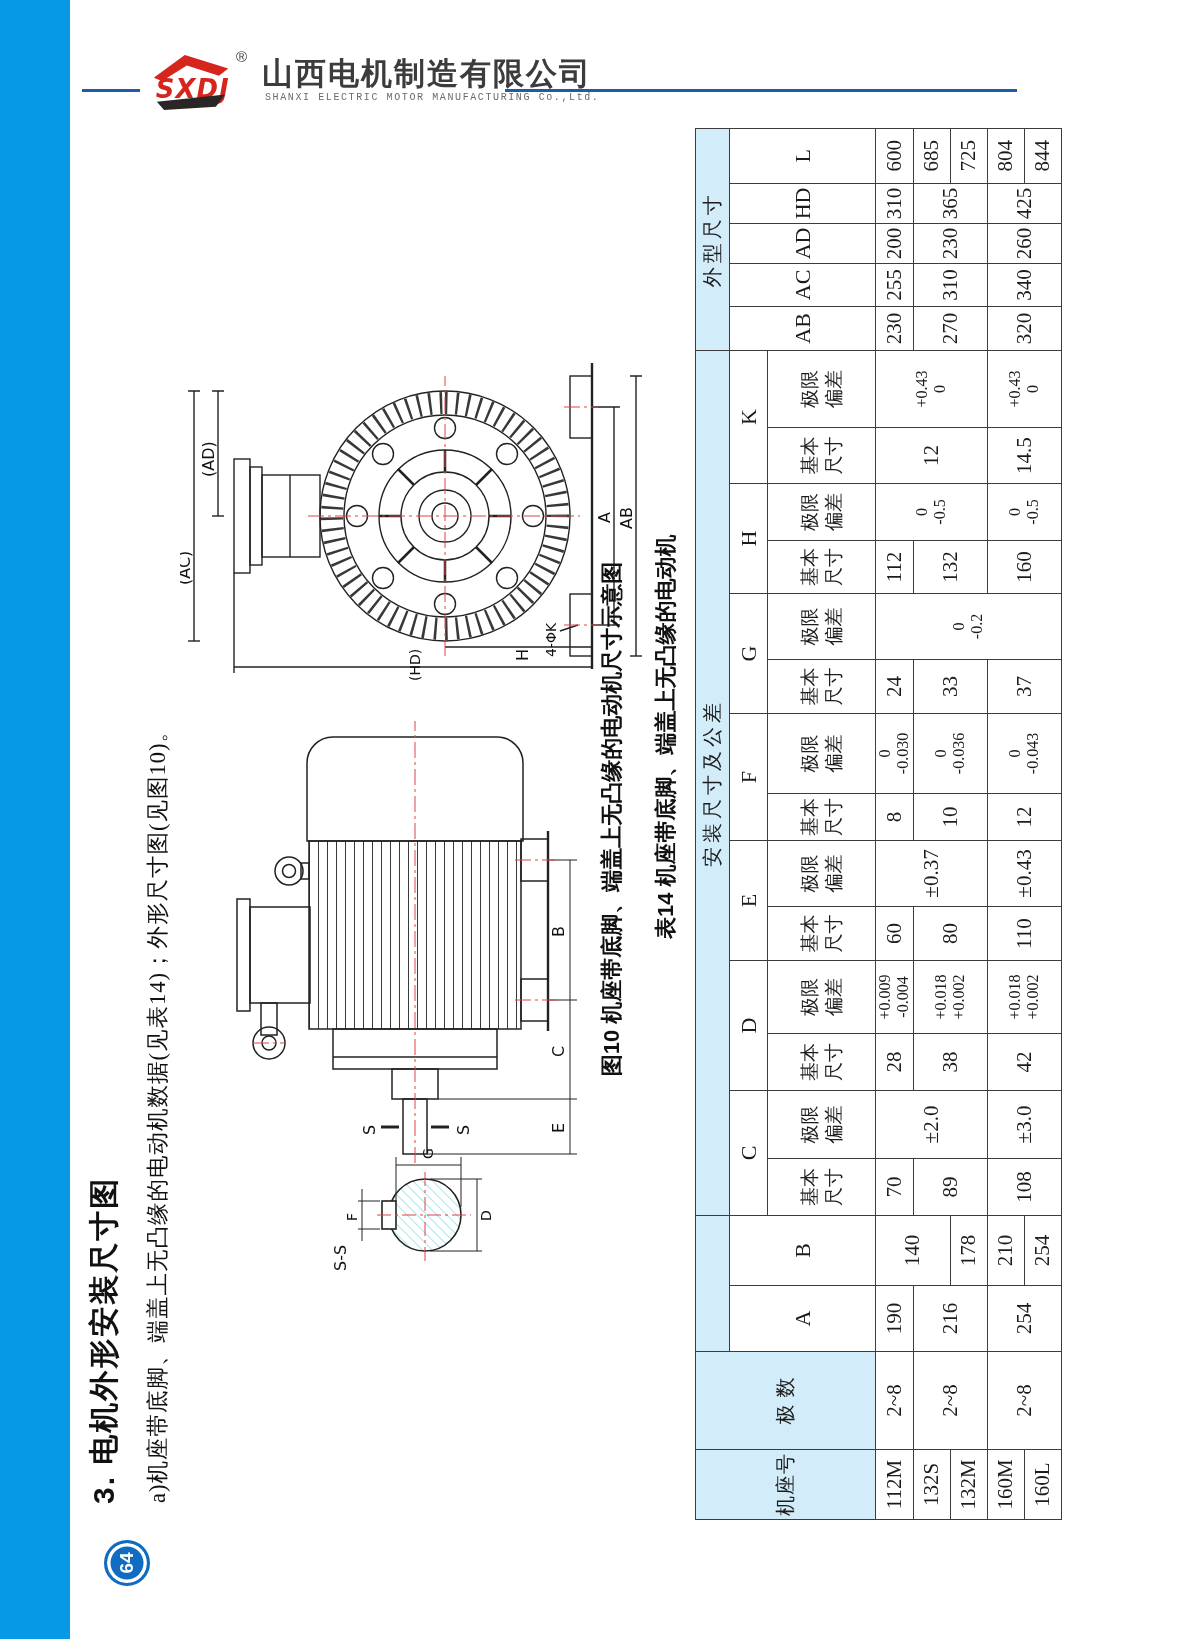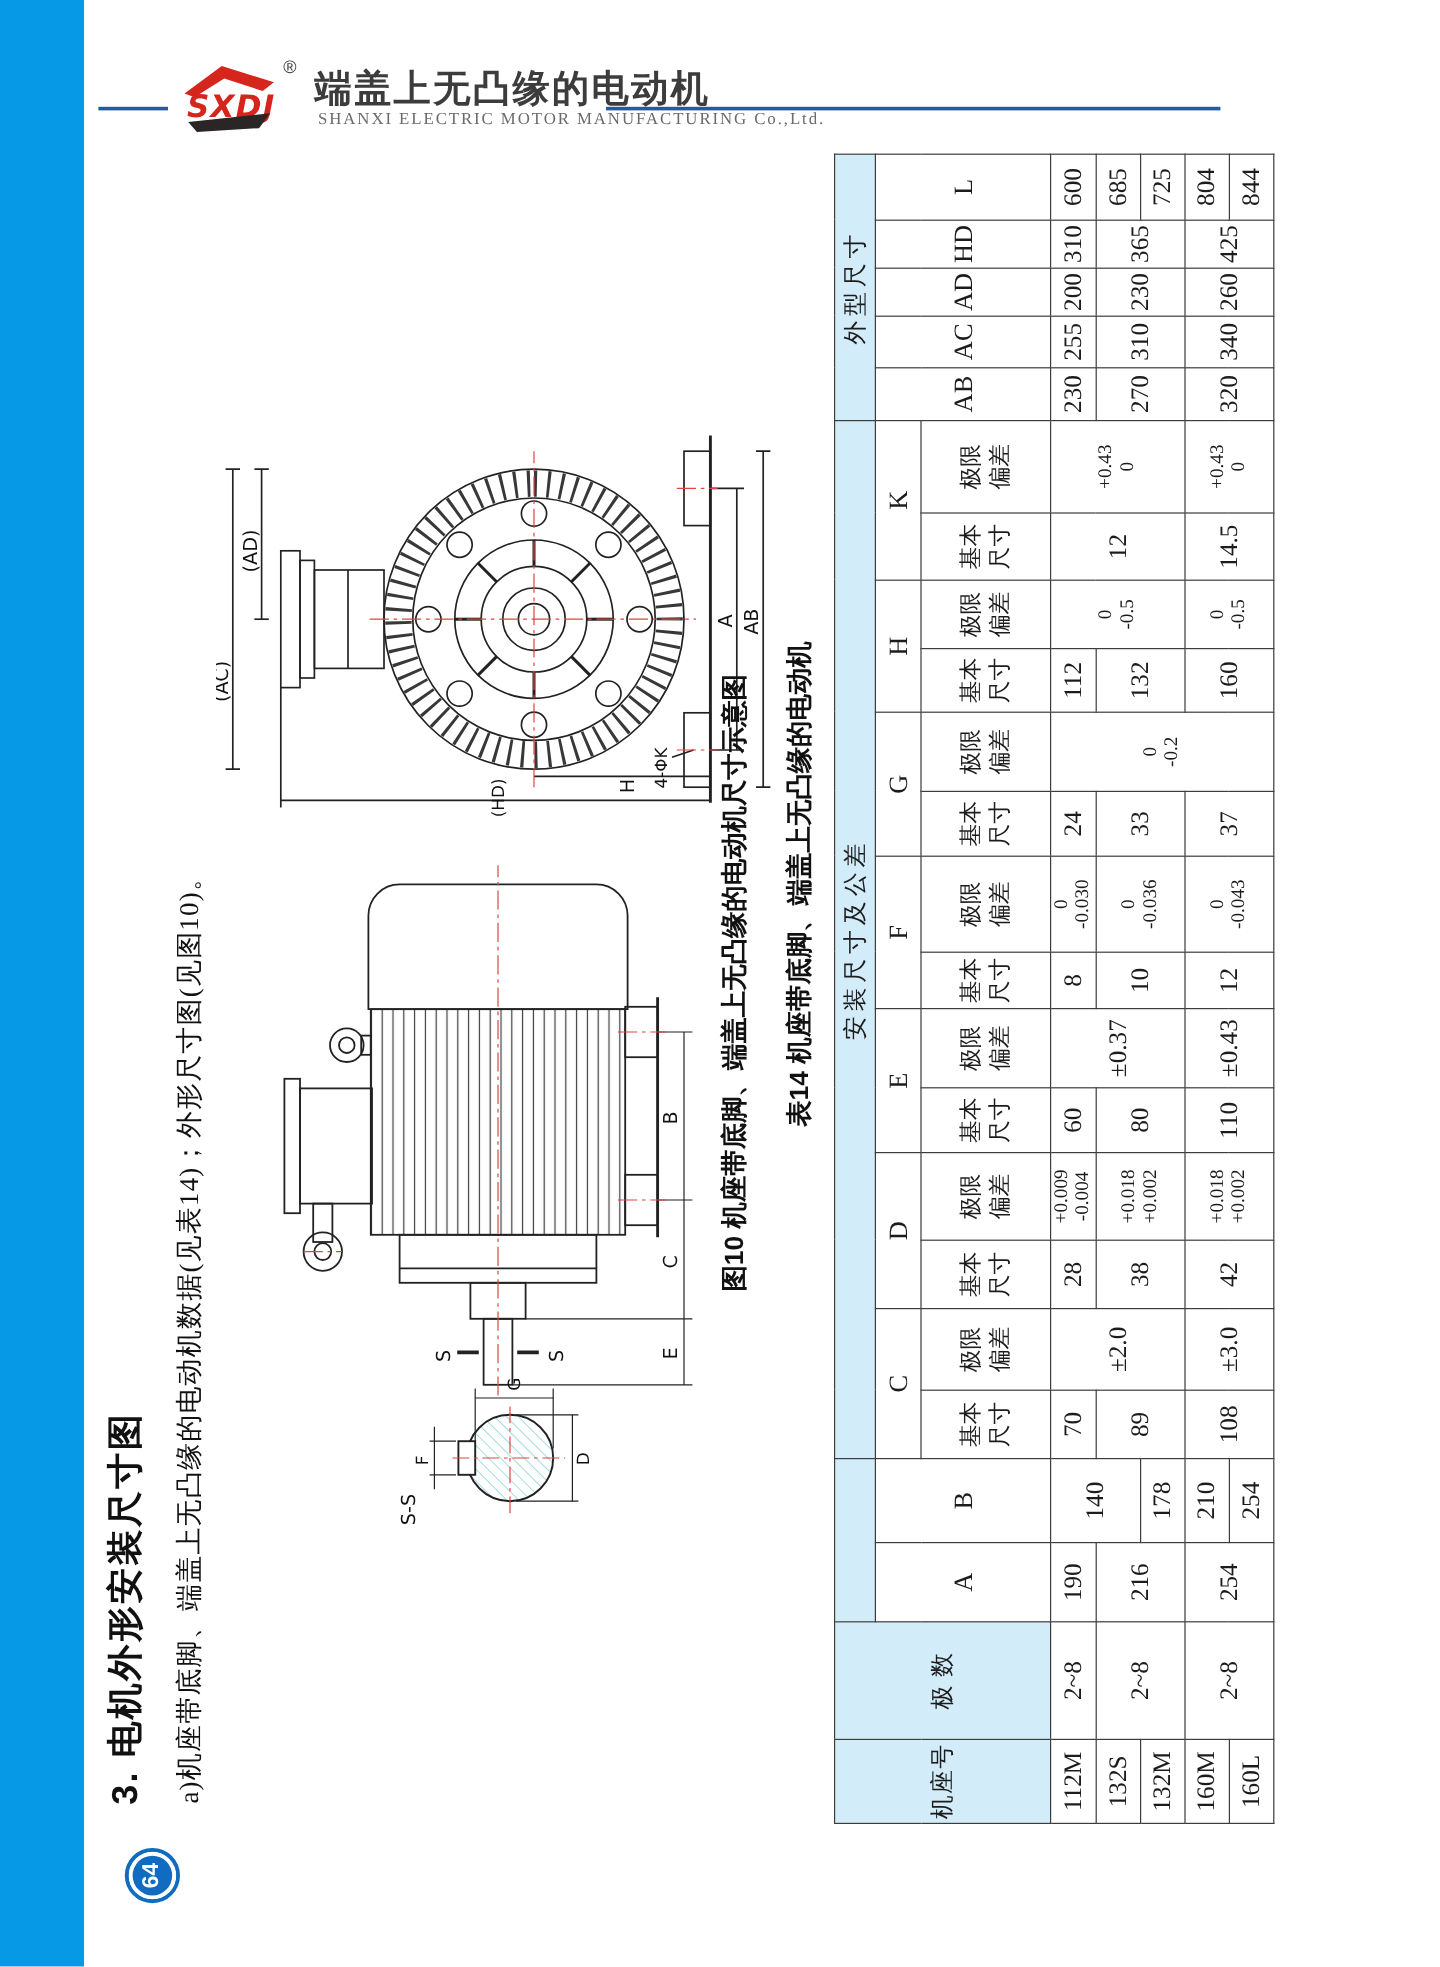--- a/index.html
+++ b/index.html
@@ -9,22 +9,22 @@
   .bluebar{position:absolute;left:0;top:0;width:70px;height:1639px;background:#0599e6;}
   
   .hline{position:absolute;height:3px;background:#1e5ca8;top:89px;}
   .hline.l{left:82px;width:58px;}
   .hline.r{left:505px;width:512px;}
   .logo{position:absolute;left:150px;top:52px;width:82px;height:60px;}
   .reg{position:absolute;left:236px;top:48px;font-family:"Liberation Sans",sans-serif;
        font-size:15px;color:#3a3a3a;}
   .co-cn{position:absolute;left:262px;top:53px;font-family:"Liberation Sans",sans-serif;
          font-weight:600;font-size:31px;letter-spacing:2px;color:#3c3c3c;}
-  .co-en{position:absolute;left:265px;top:92px;font-family:Liberation Serif, serif;
-         font-size:14px;letter-spacing:1.6px;color:#6b6b6b;}
+  .co-en{position:absolute;left:265px;top:92px;font-family:Liberation Mono, monospace;
+         font-size:10px;letter-spacing:1.6px;color:#6b6b6b;}
   
   .rot{position:absolute;left:0;top:0;width:1639px;height:1200px;
        transform-origin:0 0;transform:rotate(-90deg) translateX(-1639px);}
   .rot > *{position:absolute;}
   .badge{left:53px;top:104px;width:40px;height:40px;border-radius:50%;
          background:#0f6cc0;box-shadow:inset 0 0 0 3.5px #ffffff;border:3px solid #0f6cc0;
          display:flex;align-items:center;justify-content:center;
          color:#ffffff;font-family:"Liberation Sans",sans-serif;font-weight:bold;font-size:19px;}
   .title{left:135px;top:84px;font-family:"Liberation Sans",sans-serif;font-weight:bold;
          font-size:30px;letter-spacing:2px;color:#111;}
@@ -394,15 +394,15 @@
   </div>
 
   <div class="hline l"></div>
   <div class="hline r"></div>
   <svg class="logo" viewBox="0 0 78 58">
     <polygon points="3,25 33,3 75,16 66,23 35,13 11,28" fill="#d6251d"></polygon>
     <text x="5" y="44" font-family="Liberation Sans, sans-serif" font-weight="bold" font-style="italic" font-size="25" letter-spacing="1" fill="#d6251d">SXDJ</text>
     <polygon points="6,48 72,41 63,53 13,56" fill="#2b2626"></polygon>
   </svg>
   <span class="reg">®</span>
-  <div class="co-cn">端盖上无凸缘的电动机</div>
+  <div class="co-cn">山西电机制造有限公司</div>
   <div class="co-en">SHANXI ELECTRIC MOTOR MANUFACTURING Co.,Ltd.</div>
 </div>
 
 </body></html>

